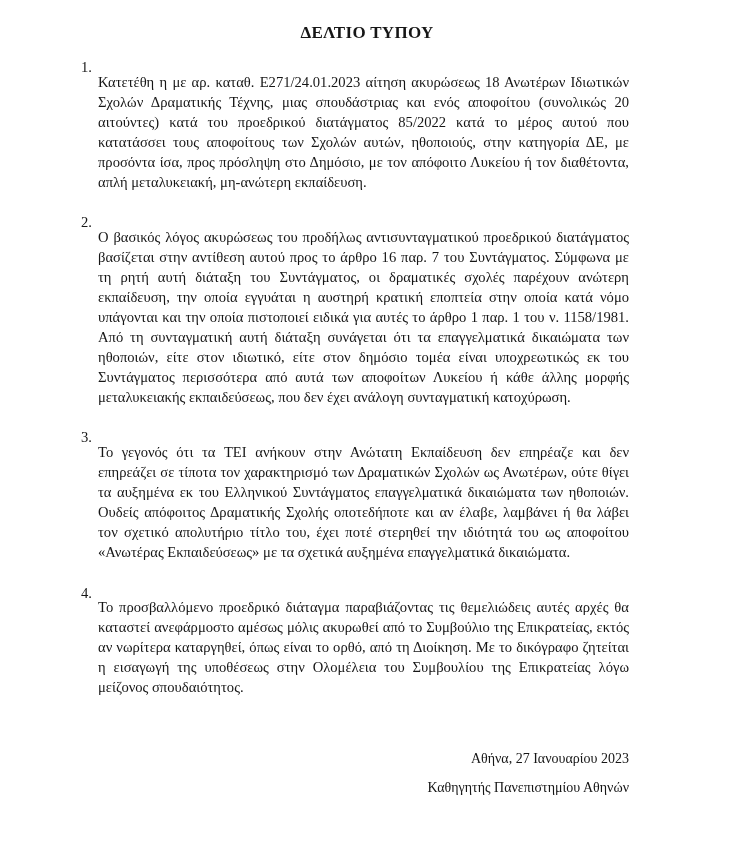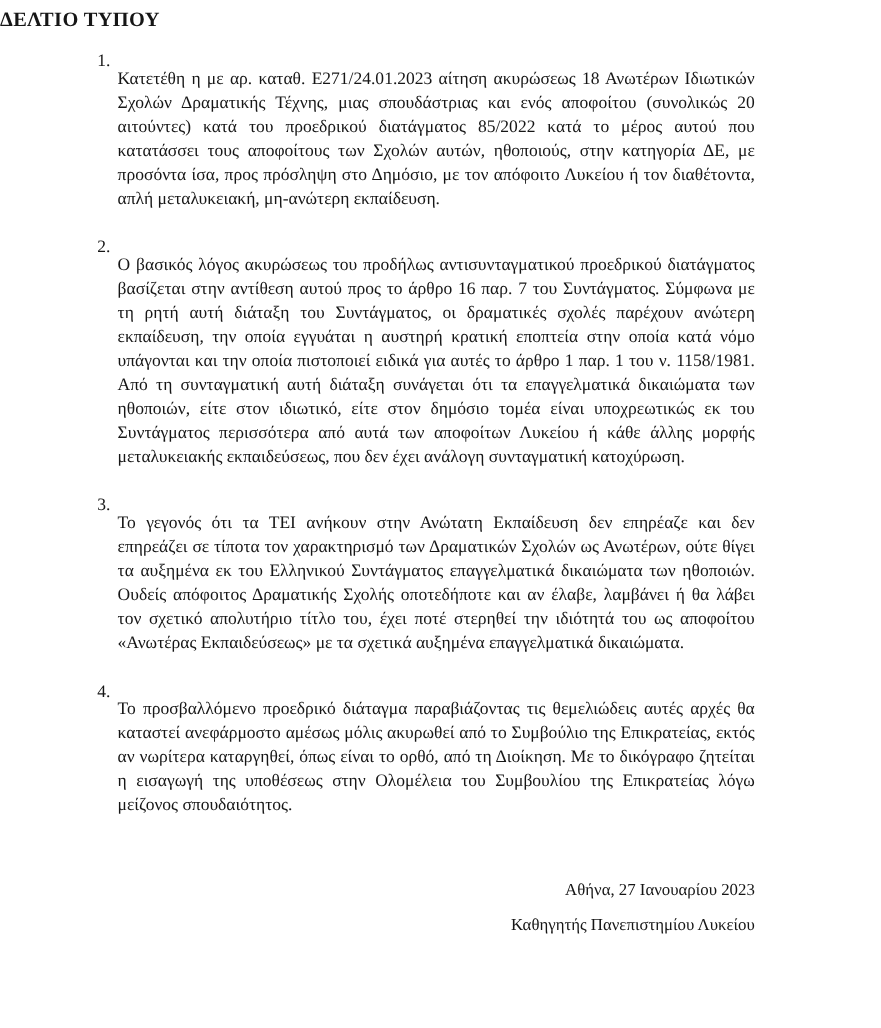--- a/index.html
+++ b/index.html
@@ -10,22 +10,22 @@
   .page {
     position: relative;
     width: 734px;
     height: 857px;
     background: #ffffff;
     color: #161616;
     font-family: "Liberation Serif", serif;
     overflow: hidden;
   }
   .doc-title {
-    padding-top: 8px;
-    text-align: left;
+    padding-top: 24px;
+    text-align: center;
     font-size: 17px;
     line-height: 18px;
     font-weight: bold;
     letter-spacing: 0.3px;
   }
   .items {
     margin: 15px 105px 0 81px;
   }
   .item {
     display: flex;
@@ -81,16 +81,16 @@
 
     <div class="item">
       <span class="item-num">4.</span>
       <p class="item-text"><span>Το προσβαλλόμενο προεδρικό διάταγμα παραβιάζοντας τις θεμελιώδεις αυτές αρχές θα καταστεί ανεφάρμοστο αμέσως μόλις ακυρωθεί από το Συμβούλιο της Επικρατείας, εκτός αν νωρίτερα καταργηθεί, όπως είναι το ορθό, από τη Διοίκηση. Με το δικόγραφο ζητείται η εισαγωγή της υποθέσεως στην Ολομέλεια του Συμβουλίου της Επικρατείας λόγω μείζονος σπουδαιότητος.</span></p>
     </div>
 
   </div>
 
   <div class="closing">
     <div class="closing-line">Αθήνα, 27 Ιανουαρίου 2023</div>
-    <div class="closing-line">Καθηγητής Πανεπιστημίου Λυκείου</div>
+    <div class="closing-line">Καθηγητής Πανεπιστημίου Αθηνών</div>
   </div>
 
 </div>
 
 </body></html>

